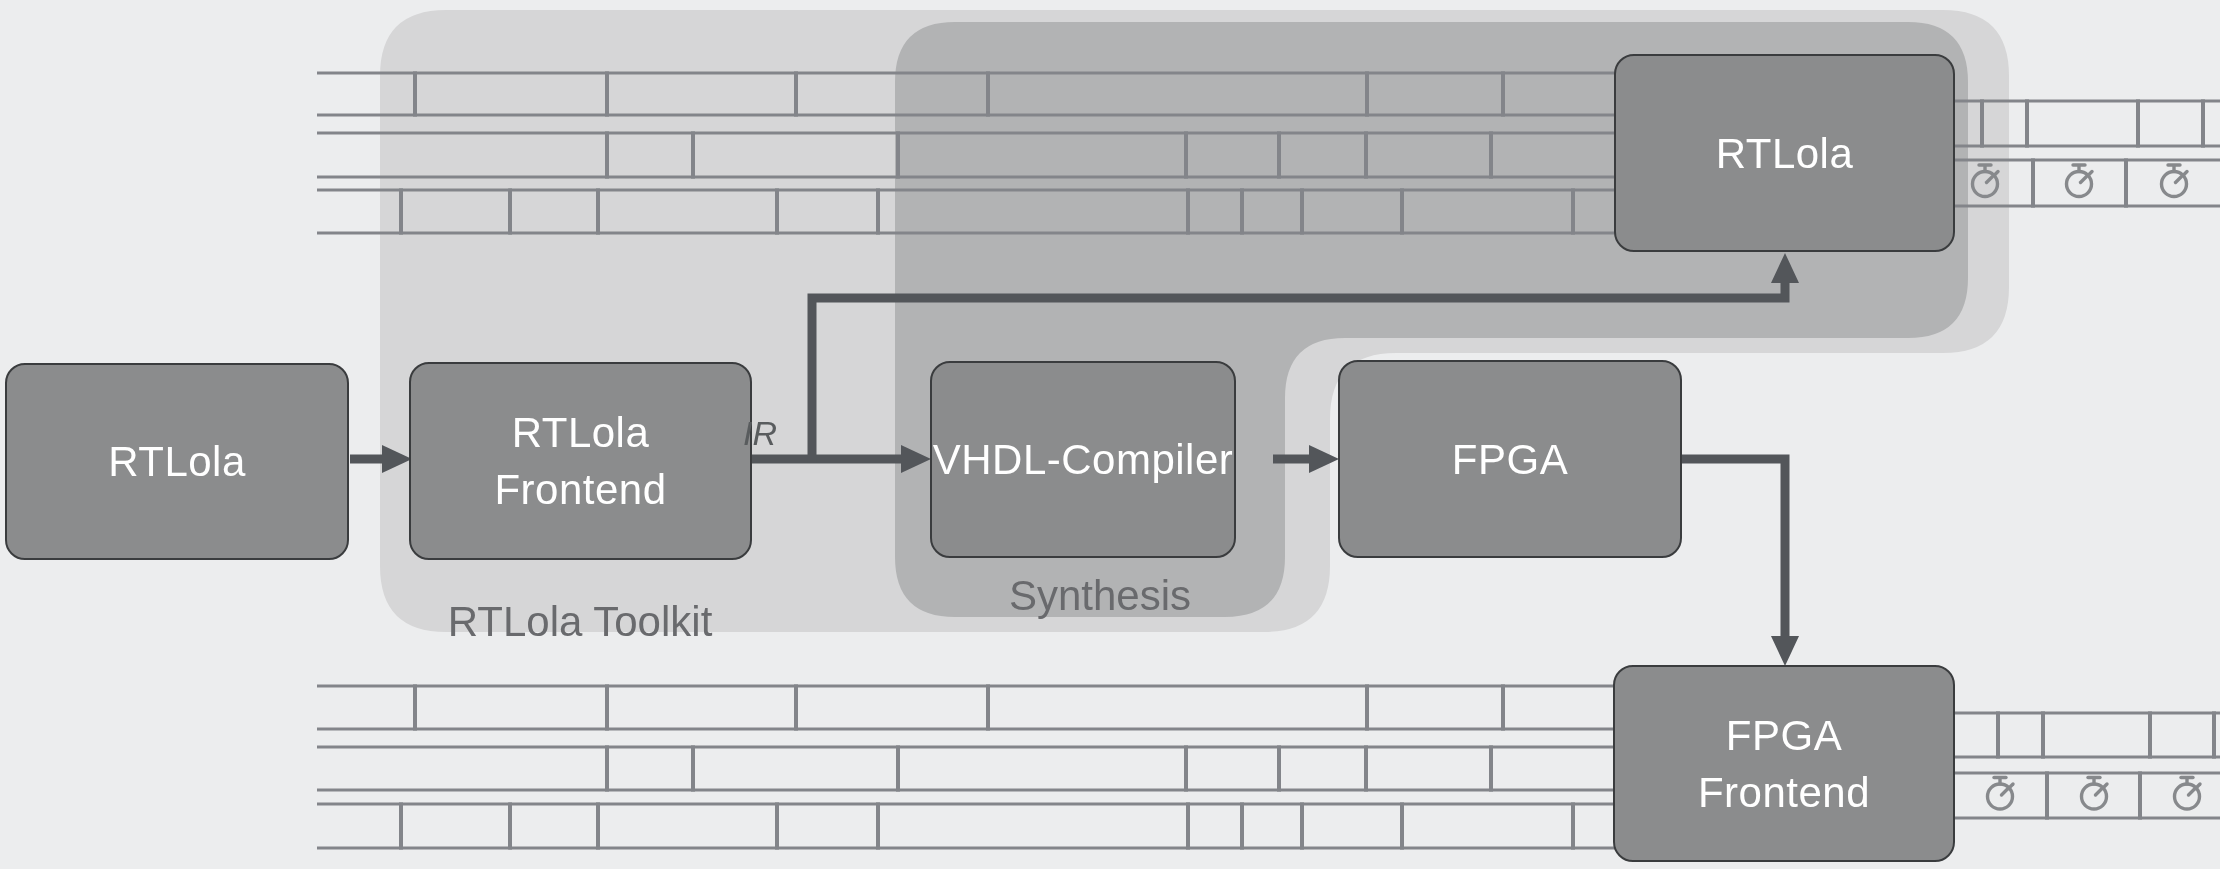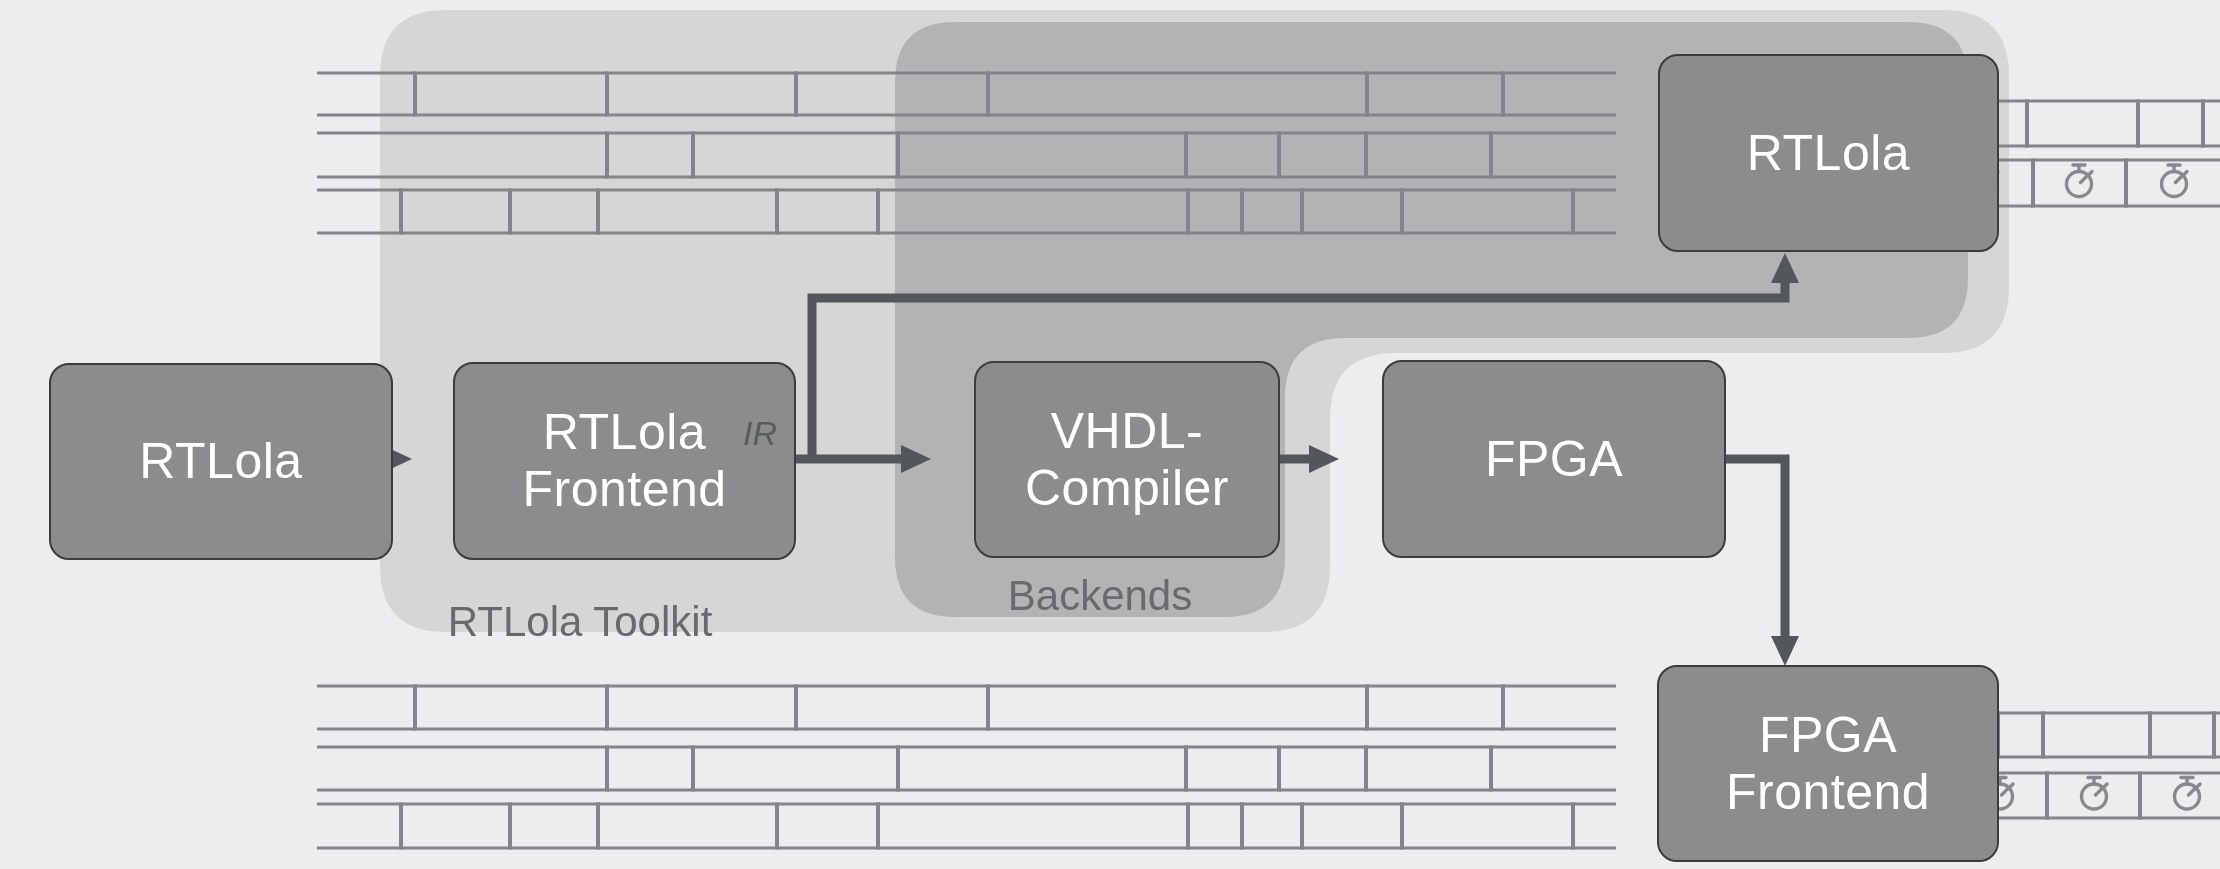--- a/index.html
+++ b/index.html
@@ -7,24 +7,23 @@
   .stage{position:relative;width:2220px;height:869px;overflow:hidden;background:#ecedee;}
   .stage svg{position:absolute;left:0;top:0;}
   .node{
     position:absolute;
     background:#8b8c8d;
     border:2.5px solid #3a3c3e;
     border-radius:20px;
     box-sizing:border-box;
     display:flex;flex-direction:column;align-items:center;justify-content:center;
     color:#ffffff;
-    font-size:50px;line-height:57px;
+    font-size:42px;line-height:57px;
     text-align:center;
     letter-spacing:0.5px;
-    margin-left:44px;
   }
   .container-label{
     position:absolute;
     font-size:42px;line-height:50px;
     color:#696a6d;
     transform:translateX(-50%);
     white-space:nowrap;
   }
   .edge-label{
     position:absolute;
@@ -243,16 +242,16 @@
   <div class="node" style="left:1614px;top:54px;width:341px;height:198px;">
     <div>RTLola</div>
   </div>
 
   <div class="node" style="left:1613px;top:665px;width:342px;height:197px;">
     <div>FPGA</div>
     <div>Frontend</div>
   </div>
 
   <div class="container-label" style="left:580px;top:568px;margin-top:29px;">RTLola Toolkit</div>
-  <div class="container-label" style="left:1100px;top:571px;">Backends</div>
+  <div class="container-label" style="left:1100px;top:571px;">Synthesis</div>
   <div class="edge-label" style="left:760px;top:413px;font-style:italic;">IR</div>
 
 </div>
 
 </body></html>

